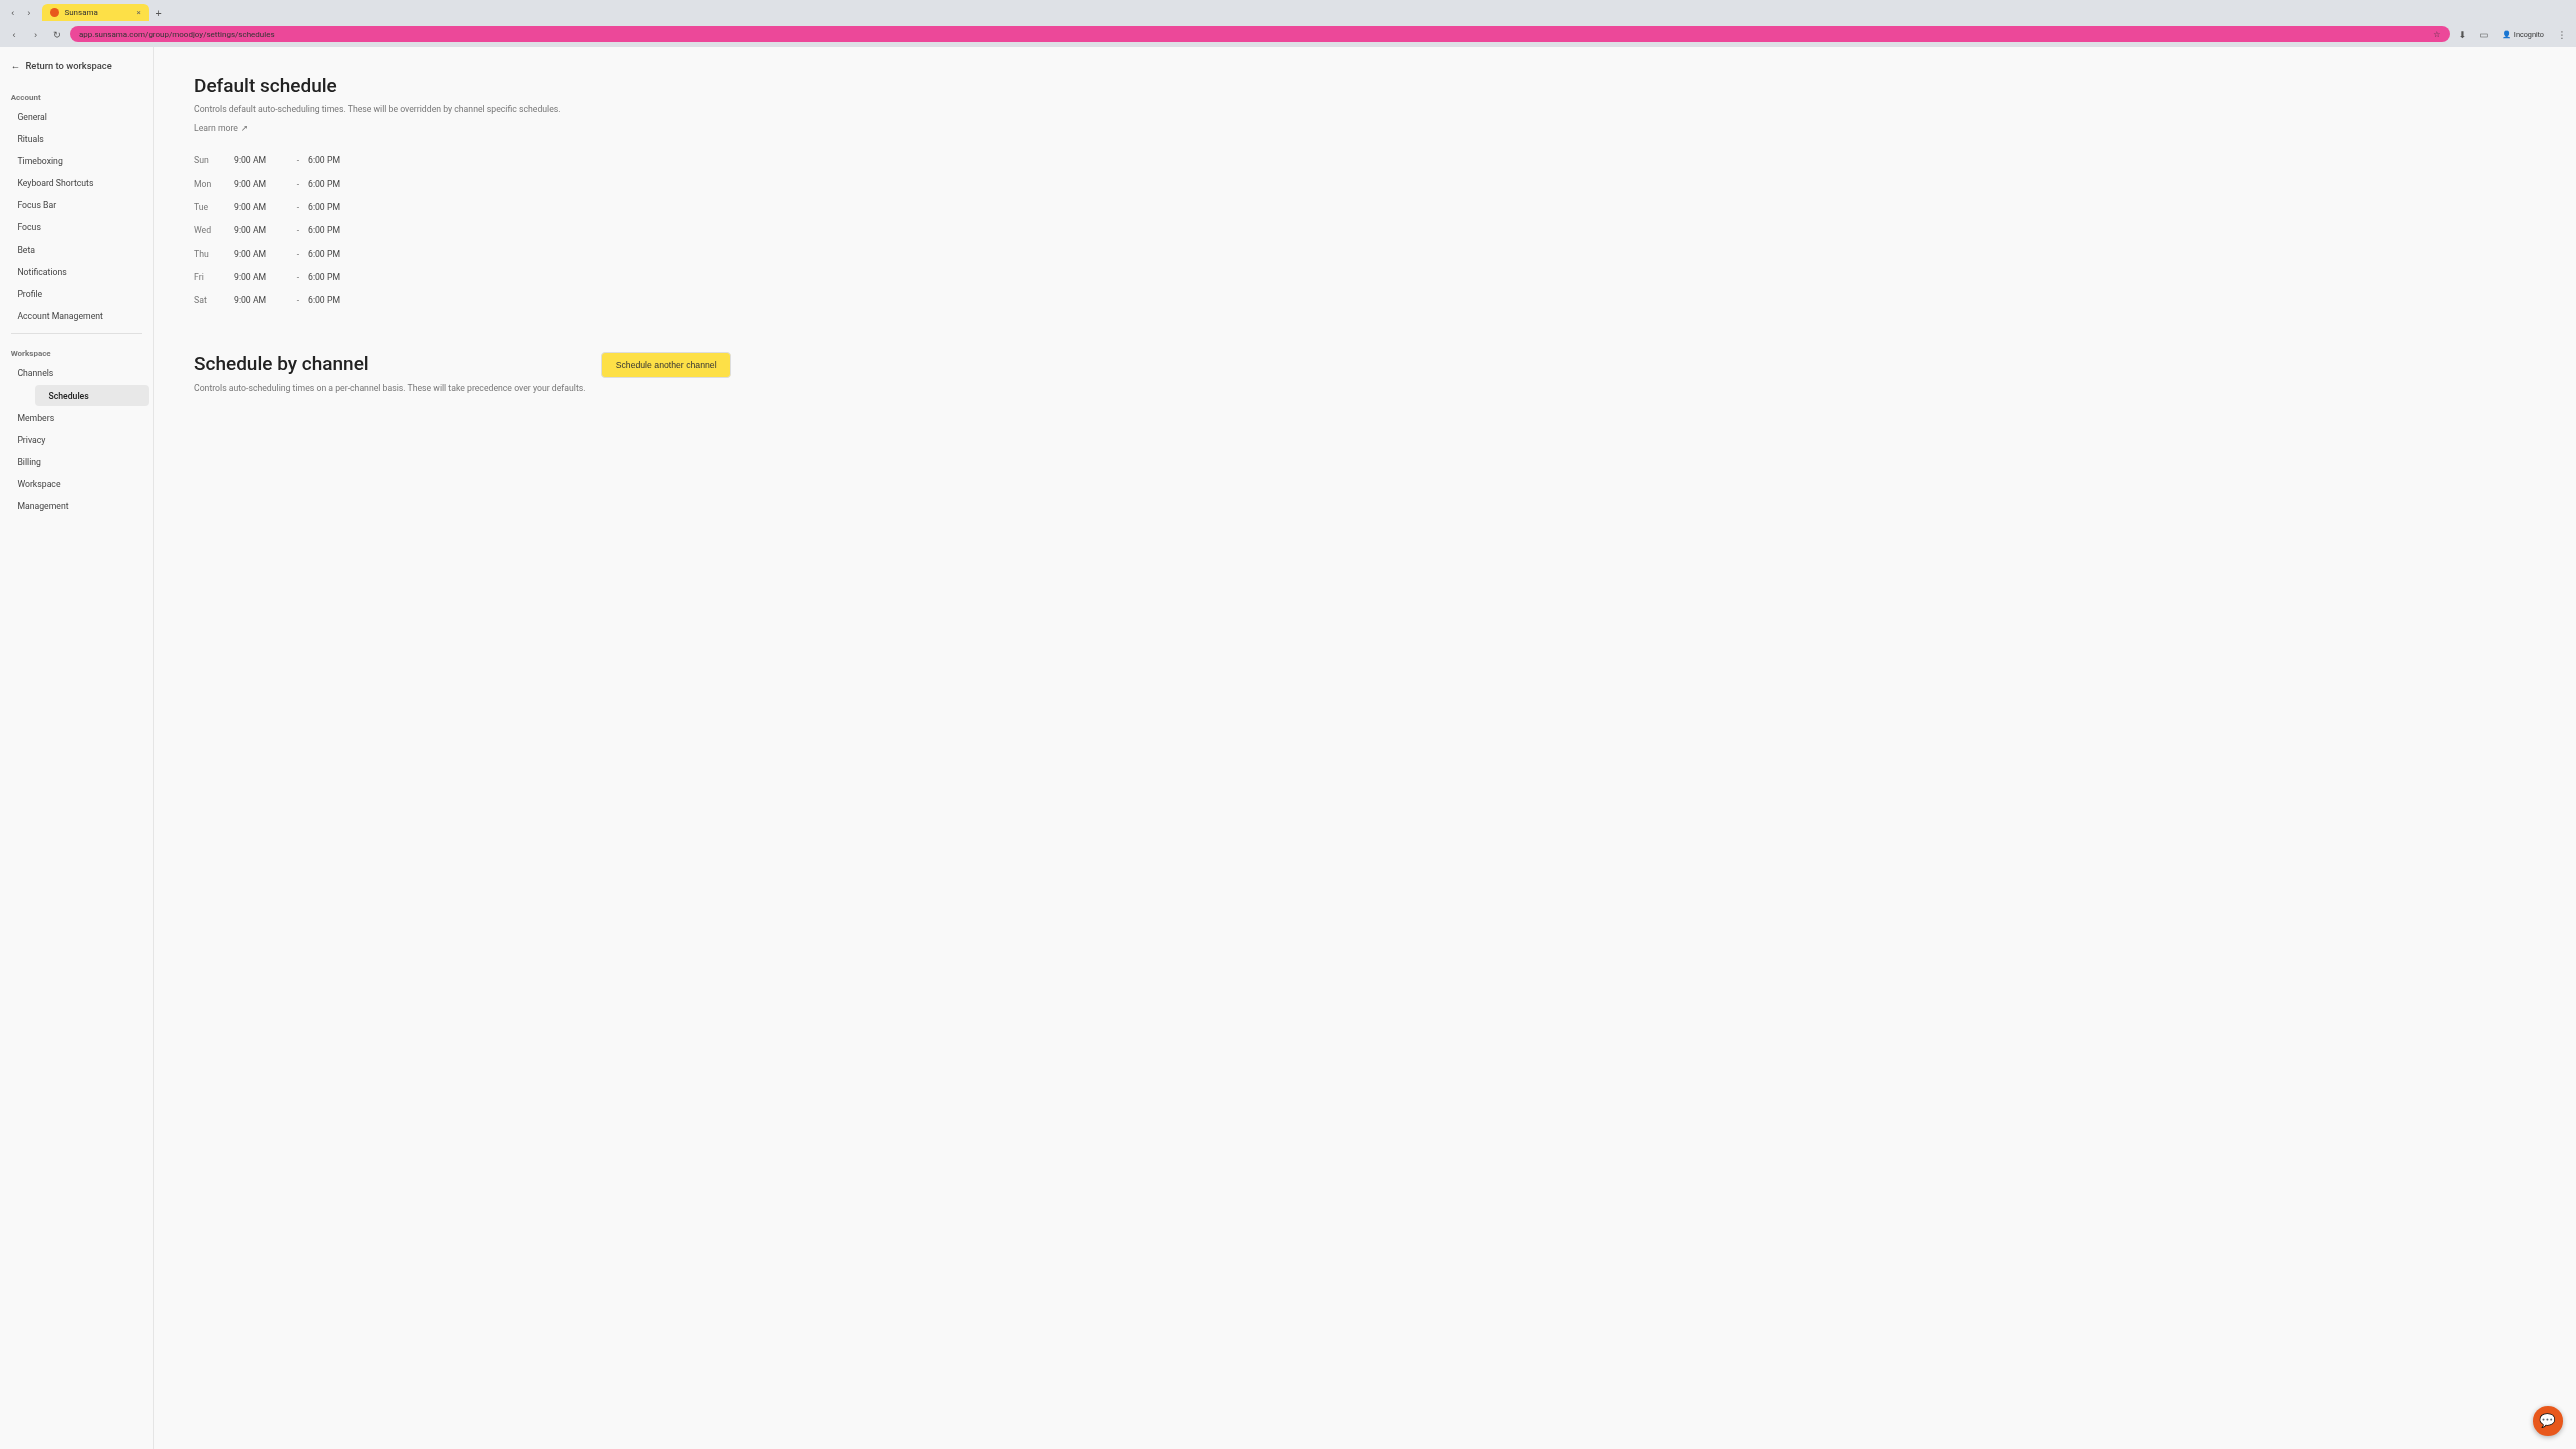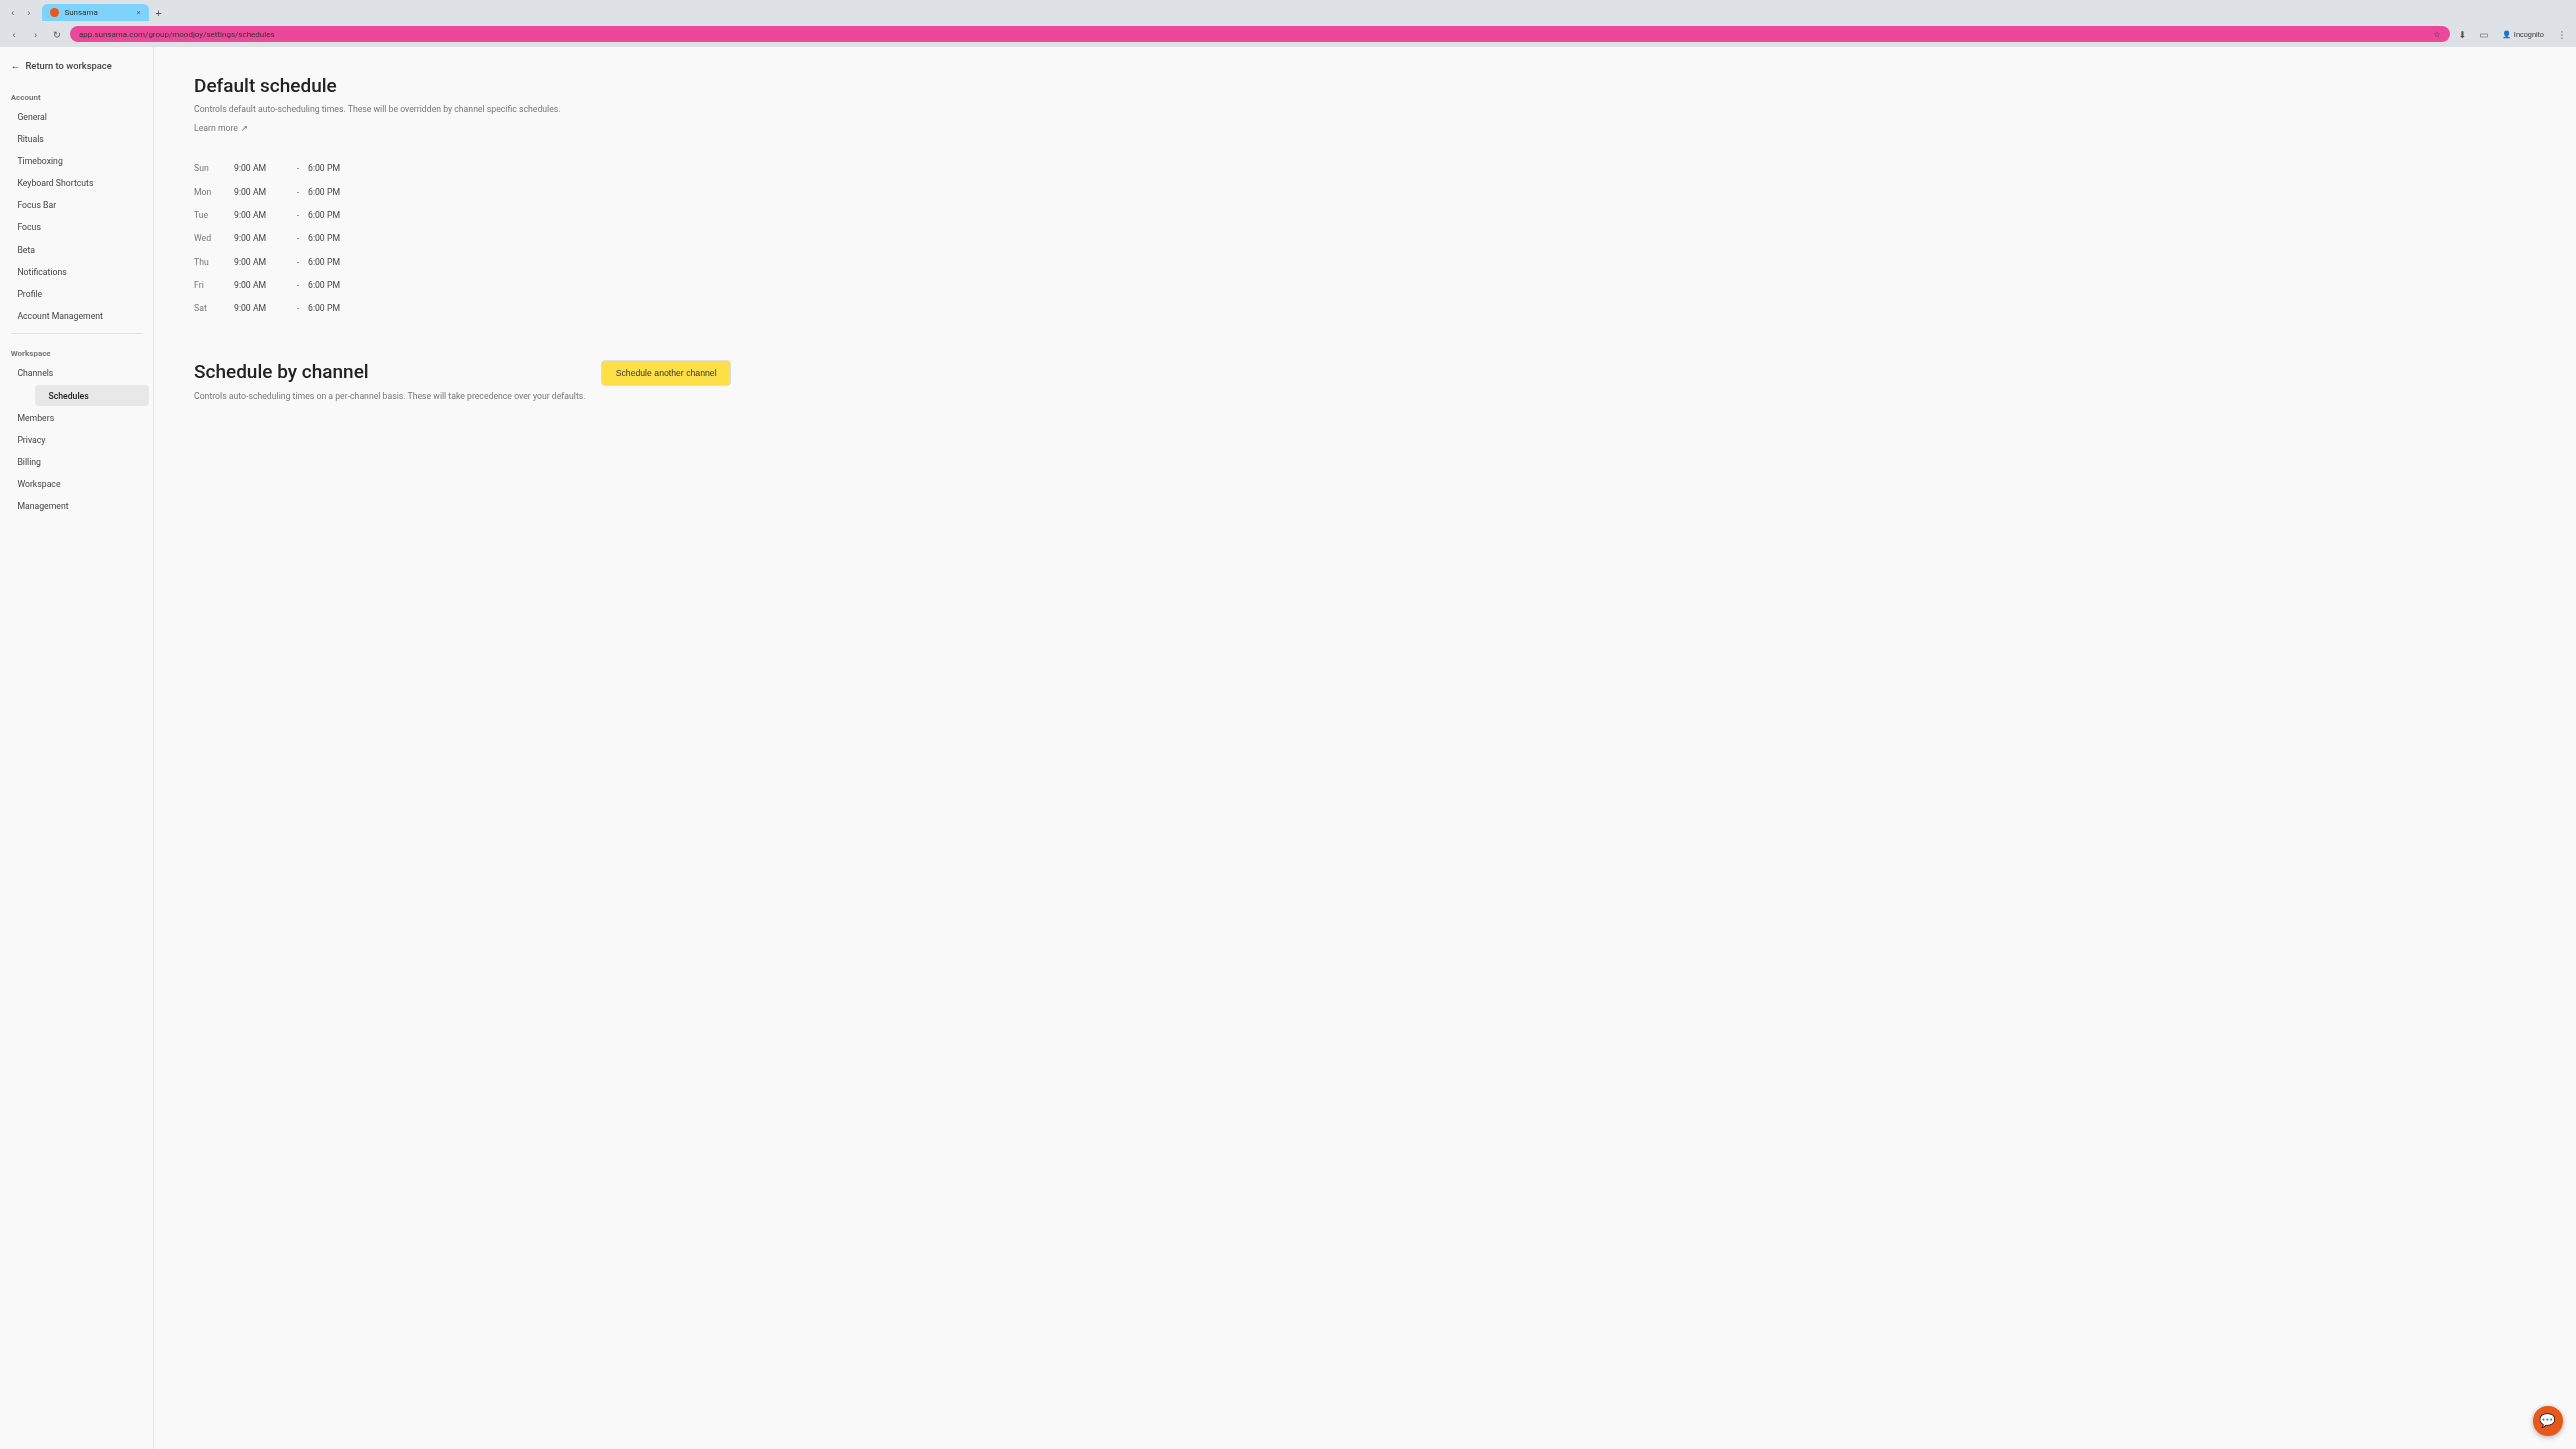--- a/index.html
+++ b/index.html
@@ -38,21 +38,21 @@
       border: none;
       background: transparent;
       cursor: pointer;
       display: flex;
       align-items: center;
       justify-content: center;
       font-size: 9.4px;
       color: #555;
     }
     .active-tab {
-      background: #7dd3fc;
+      background: #fde047;
       border-radius: 5.4px 5.4px 0 0;
       padding: 4px 8px;
       display: flex;
       align-items: center;
       gap: 5.4px;
       font-size: 8px;
       color: #333;
       min-width: 107px;
       justify-content: space-between;
     }
@@ -227,21 +227,21 @@
       line-height: 1.5;
     }
 
     .learn-more {
       font-size: 8.7px;
       color: #777;
       display: inline-flex;
       align-items: center;
       gap: 2.7px;
       cursor: pointer;
-      margin-bottom: 24px;
+      margin-bottom: 16px;
     }
 
     .schedule-table {
       display: flex;
       flex-direction: column;
       gap: 0;
     }
     .schedule-row {
       display: flex;
       align-items: flex-end;

